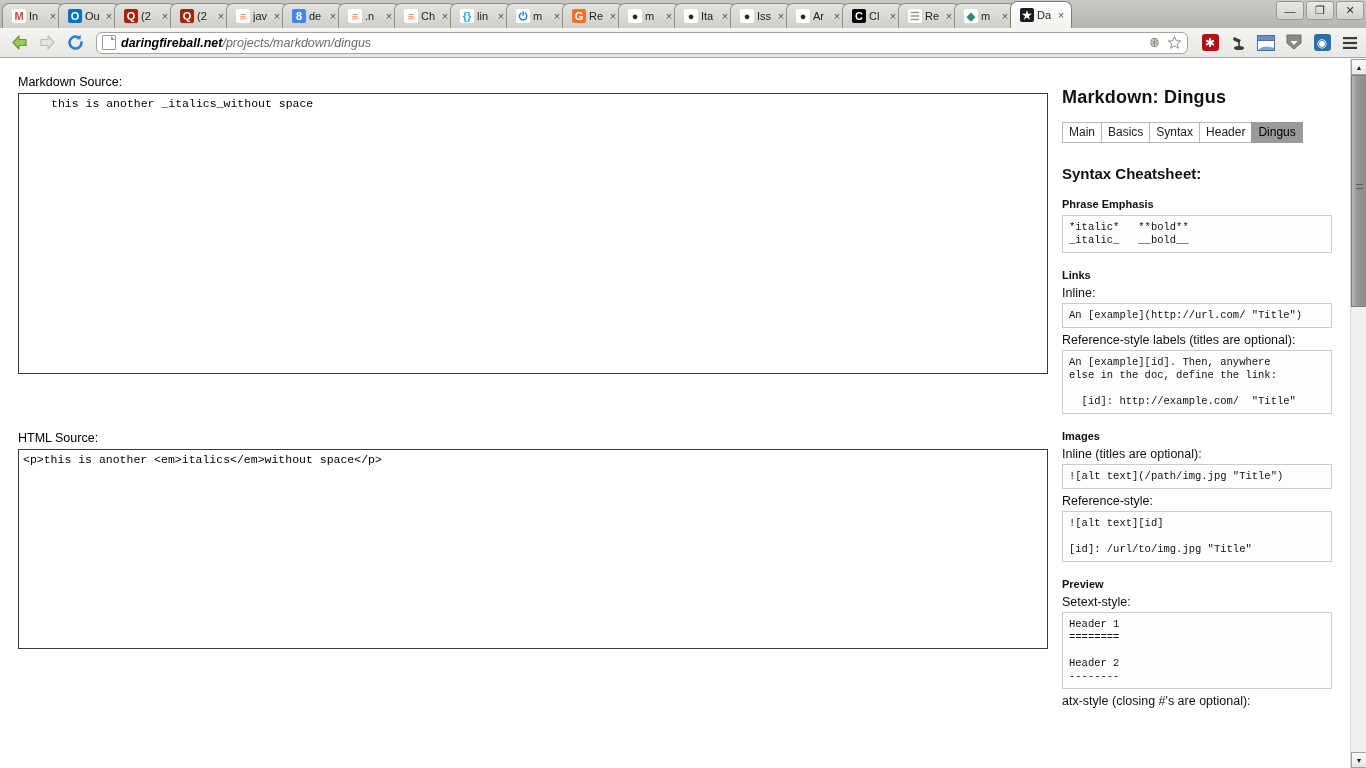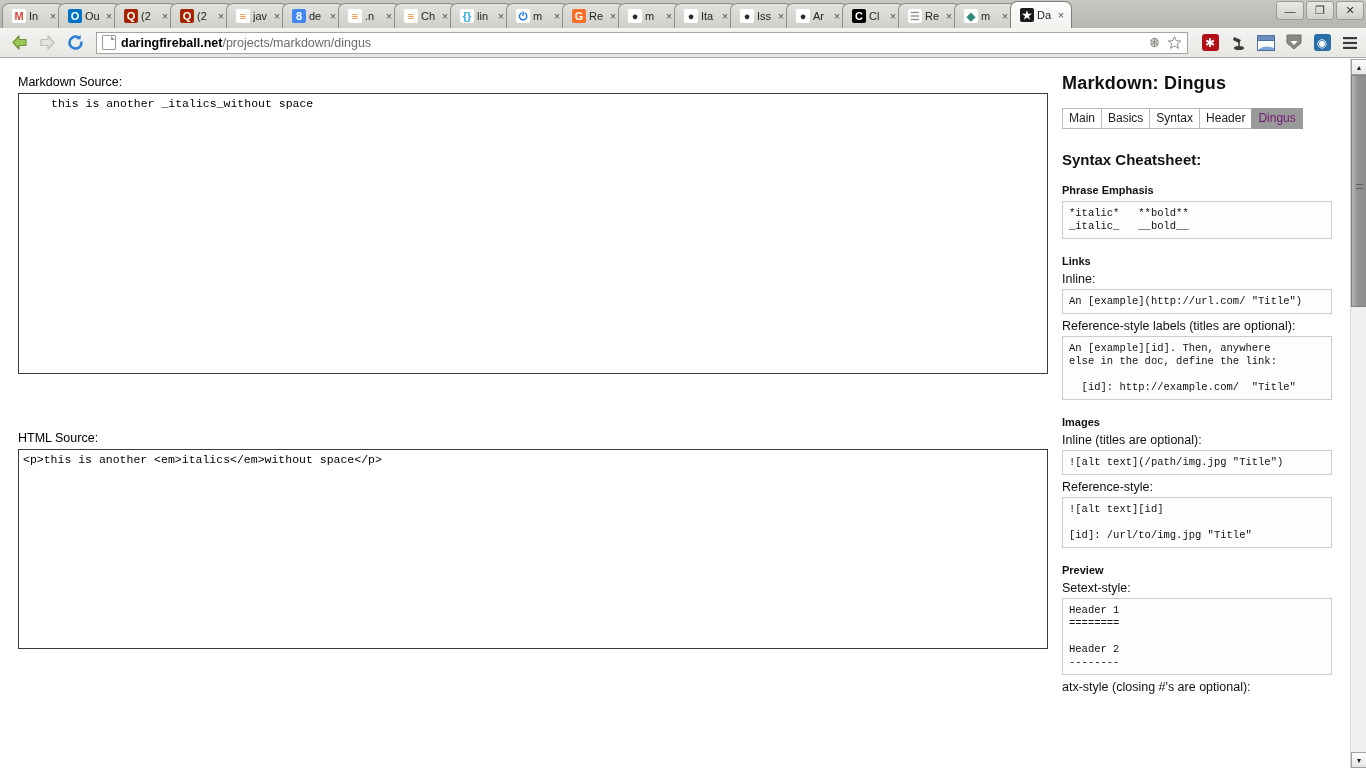--- a/index.html
+++ b/index.html
@@ -100,27 +100,28 @@
   .navbtn {
     width: 26px; height: 24px;
     display: flex; align-items: center; justify-content: center;
     margin-right: 2px;
   }
   #urlbar {
     flex: 1;
     height: 22px;
     background: #fff;
     border: 1px solid #a5a5a0;
-    border-radius: 0;
+    border-radius: 6px;
     display: flex;
     align-items: center;
     padding: 0 3px;
     margin: 0 6px;
     font-size: 12.5px;
     overflow: hidden;
+    font-style: italic;
   }
   #urlbar .pageicon {
     width: 14px; height: 15px;
     border: 1px solid #999;
     border-radius: 1px;
     margin: 0 5px 0 2px;
     background: #fff;
     position: relative;
   }
   #urlbar .pageicon:after {
@@ -226,21 +227,21 @@
     border: 1px solid #7b7b7b;
     background: linear-gradient(#fbfbfb, #e2e2e2);
     border-radius: 2px;
     color: #000;
     cursor: pointer;
   }
 
   
   #sidebar {
     position: absolute;
-    right: 18px; top: 14px;
+    right: 18px; top: 28px;
     width: 270px;
     font-size: 12.5px;
     color: #111;
   }
   #sidebar h1 {
     font-size: 18px;
     font-weight: bold;
     margin: 0 0 14px 0;
     letter-spacing: 0.2px;
   }
@@ -262,21 +263,21 @@
     padding: 2px 6px 3px 6px;
     font-size: 12px;
     color: #222;
     text-decoration: none;
     background: #fff;
     line-height: 14px;
   }
   #navtabs a:last-child { border-right: 1px solid #b9b9b9; }
   #navtabs a.cur {
     background: #9a9a9a;
-    color: #701a75;
+    color: #000000;
     border-color: #9a9a9a;
   }
   .codebox {
     border: 1px solid #cccccc;
     background: #fdfdfd;
     font-family: "Liberation Mono", monospace;
     font-size: 10.5px;
     line-height: 13px;
     padding: 5px 6px;
     color: #111;

